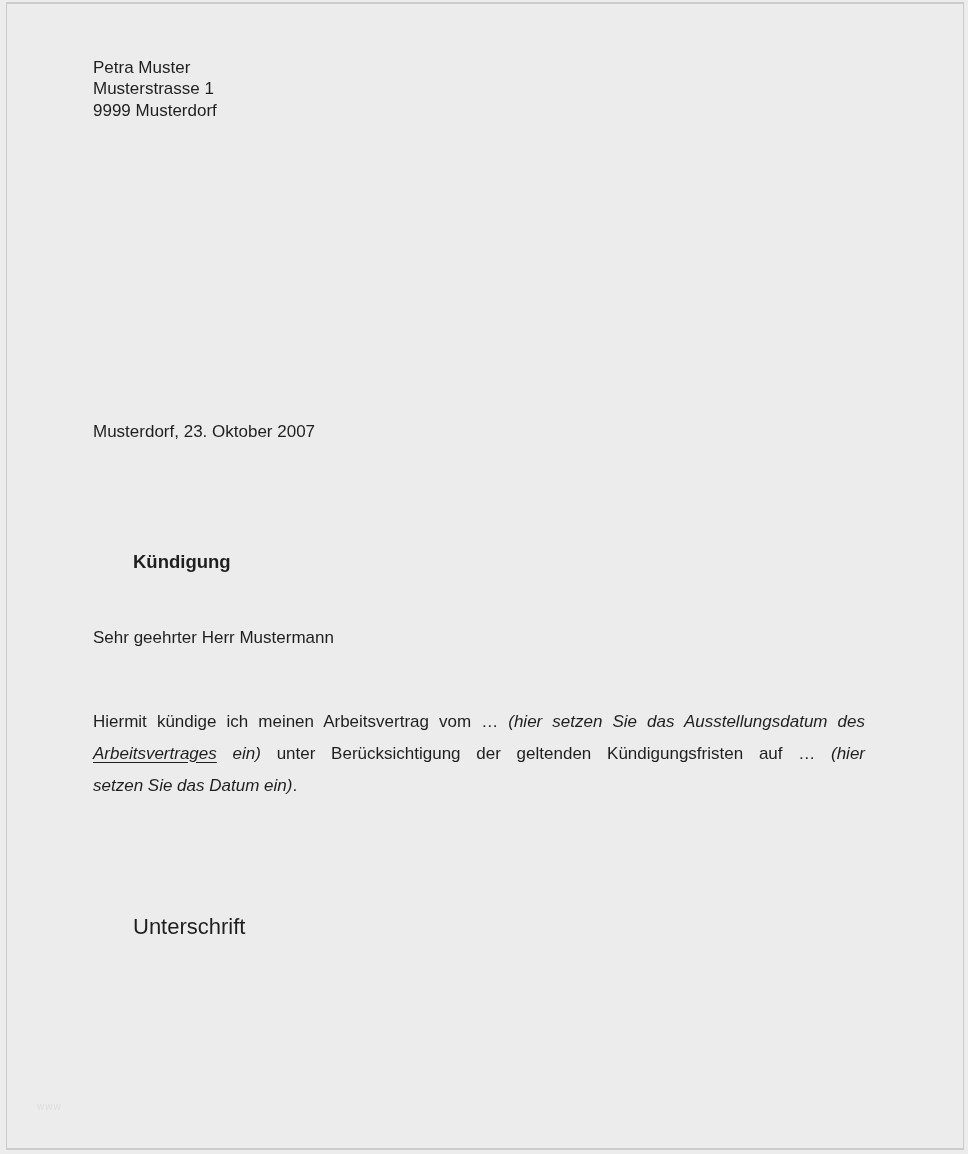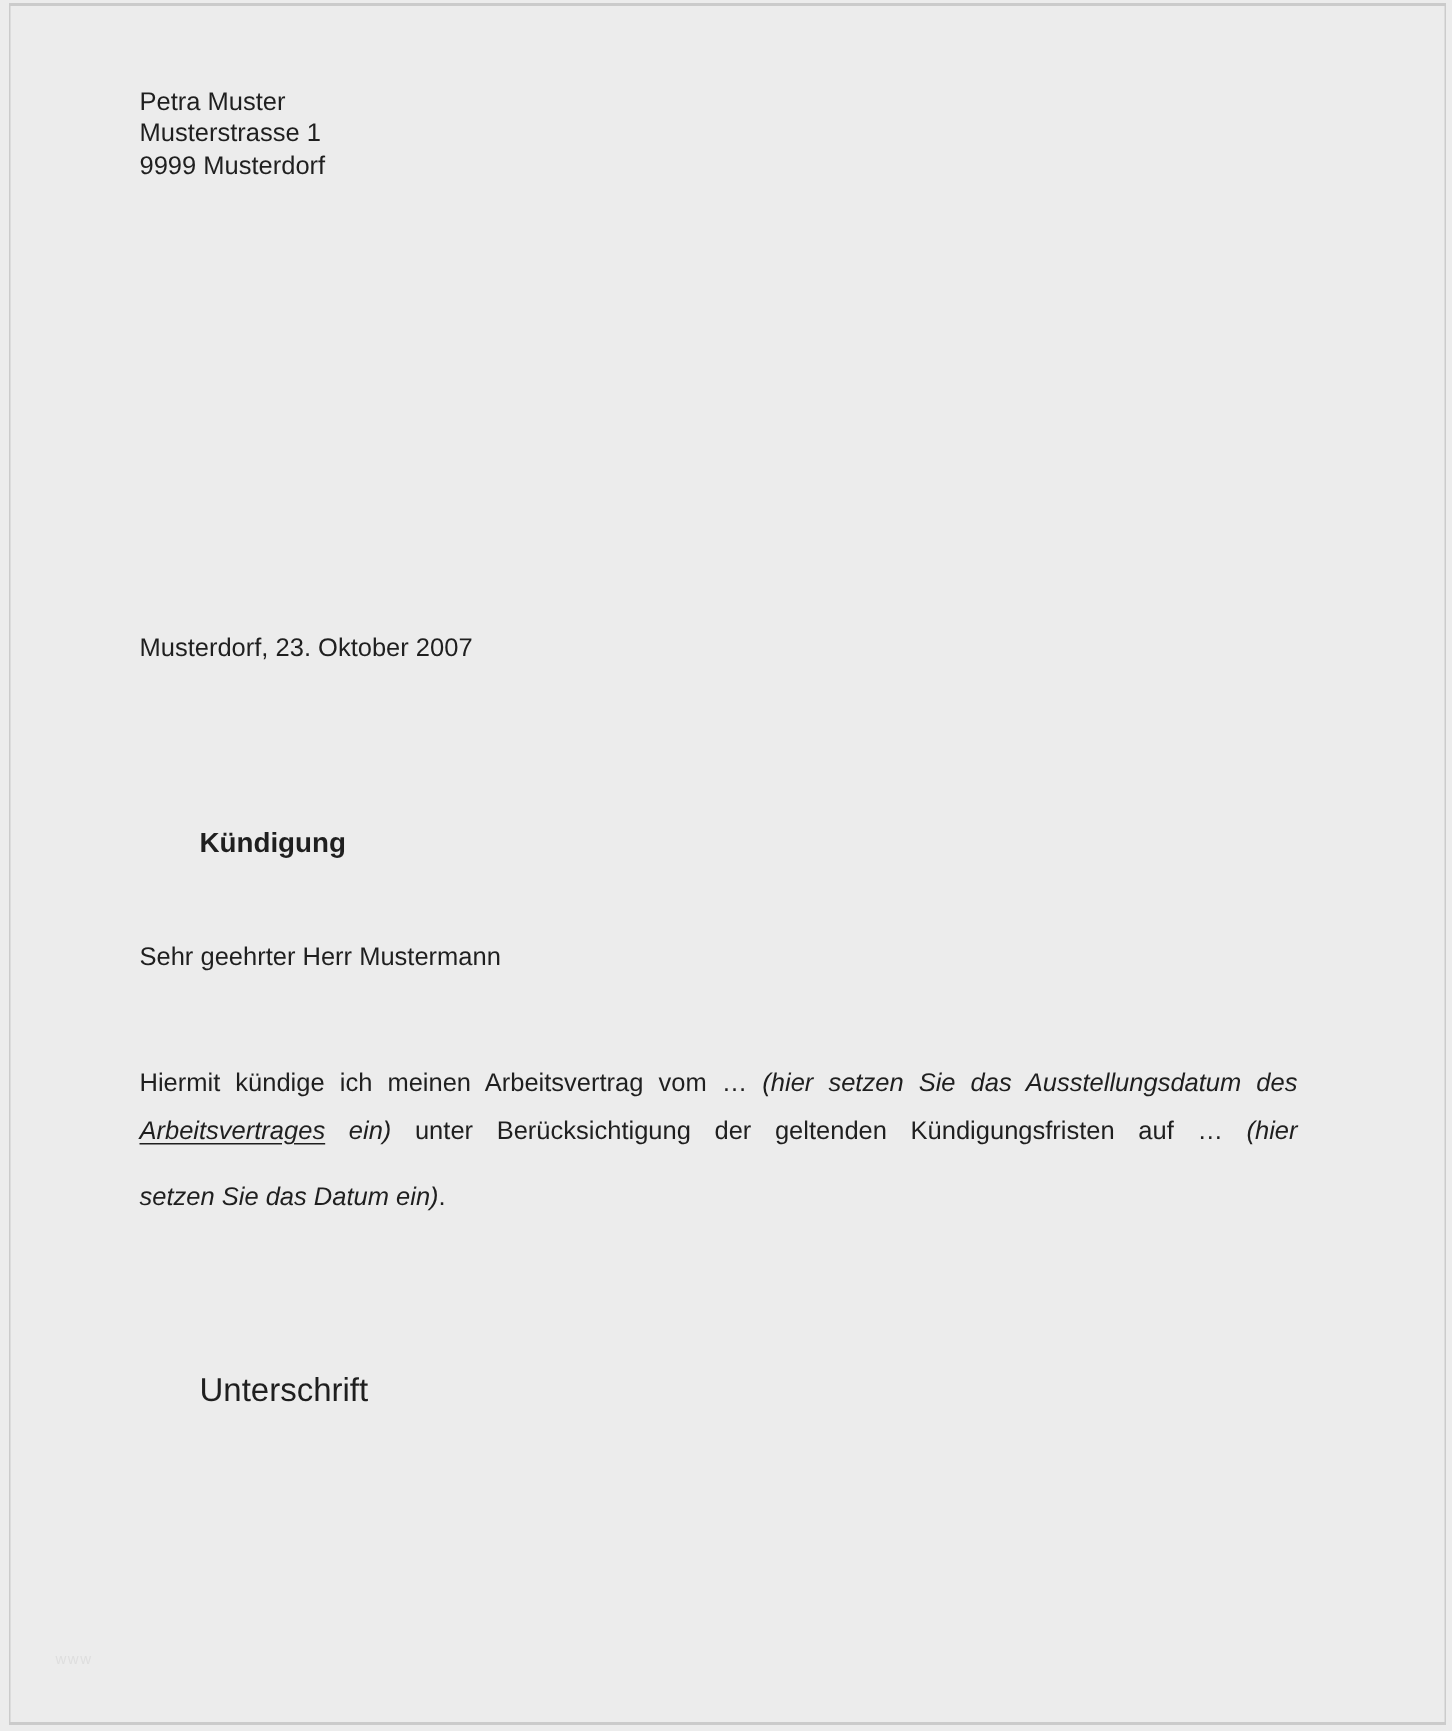--- a/index.html
+++ b/index.html
@@ -33,21 +33,20 @@
   .salutation { left: 93px; top: 628px; font-size: 17px; }
   .body-par { left: 93px; top: 706px; width: 772px; font-size: 17px; }
   .body-line {
     text-align: justify;
     text-align-last: justify;
     line-height: 32px;
   }
   .body-line.last {
     text-align: left;
     text-align-last: left;
-    margin-top: 12px;
   }
   .it { font-style: italic; }
   .it-u { font-style: italic; text-decoration: underline; text-underline-offset: 3px; }
   .closing  { left: 93px; top: 828px; font-size: 17px; }
   .signature{ left: 93px; top: 914px; font-size: 22px; margin-left: 40px; }
   .watermark{
     left: 37px; top: 1101px;
     font-size: 10px;
     color: #dedede;
     letter-spacing: 1px;

